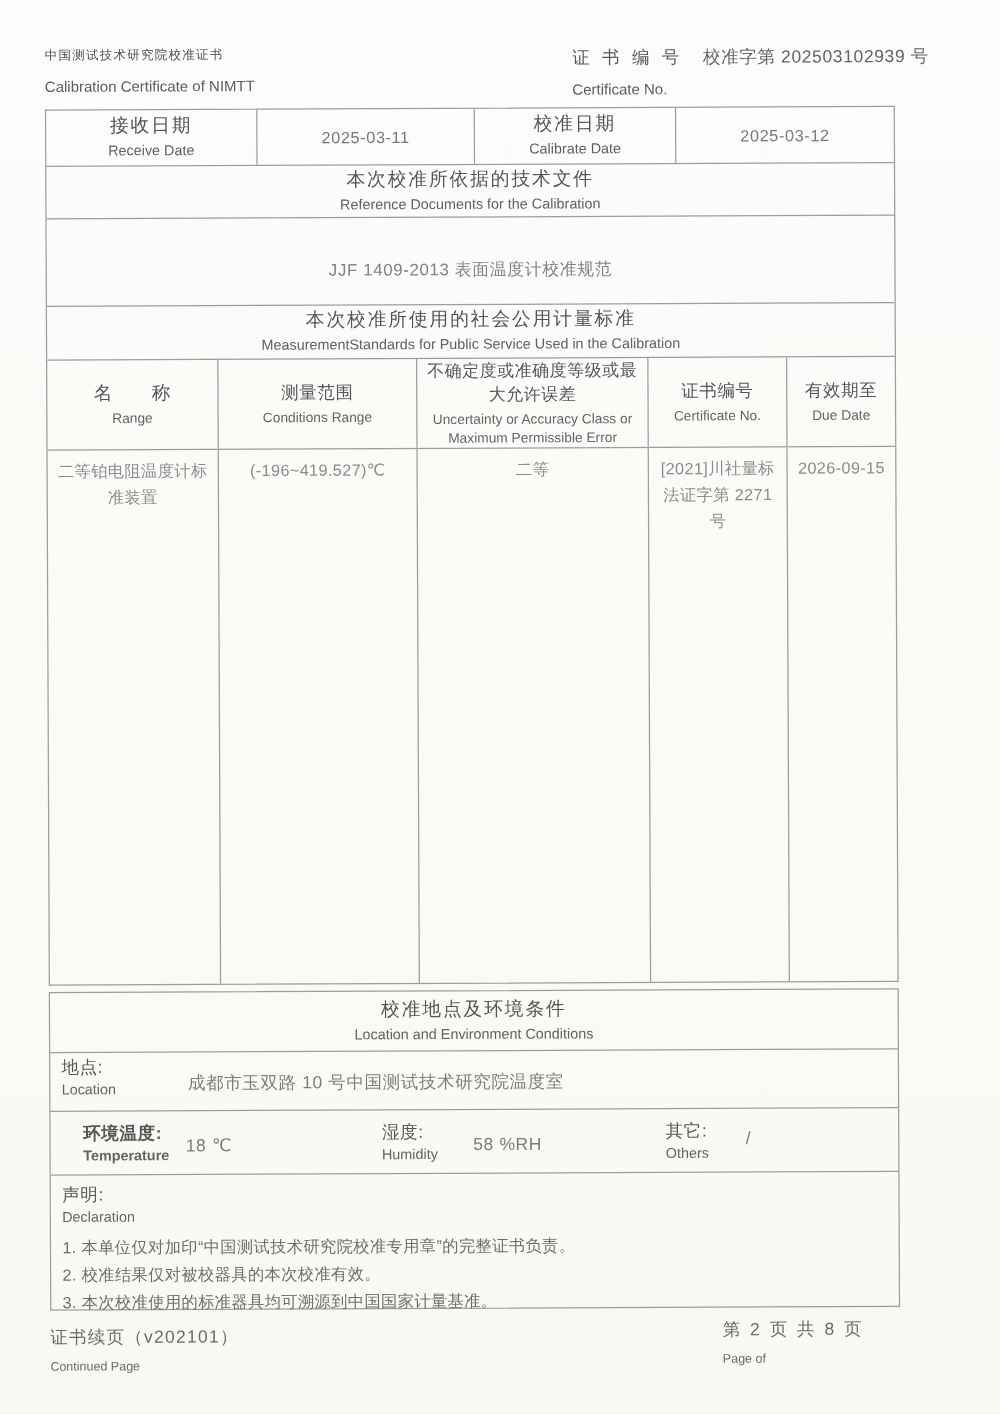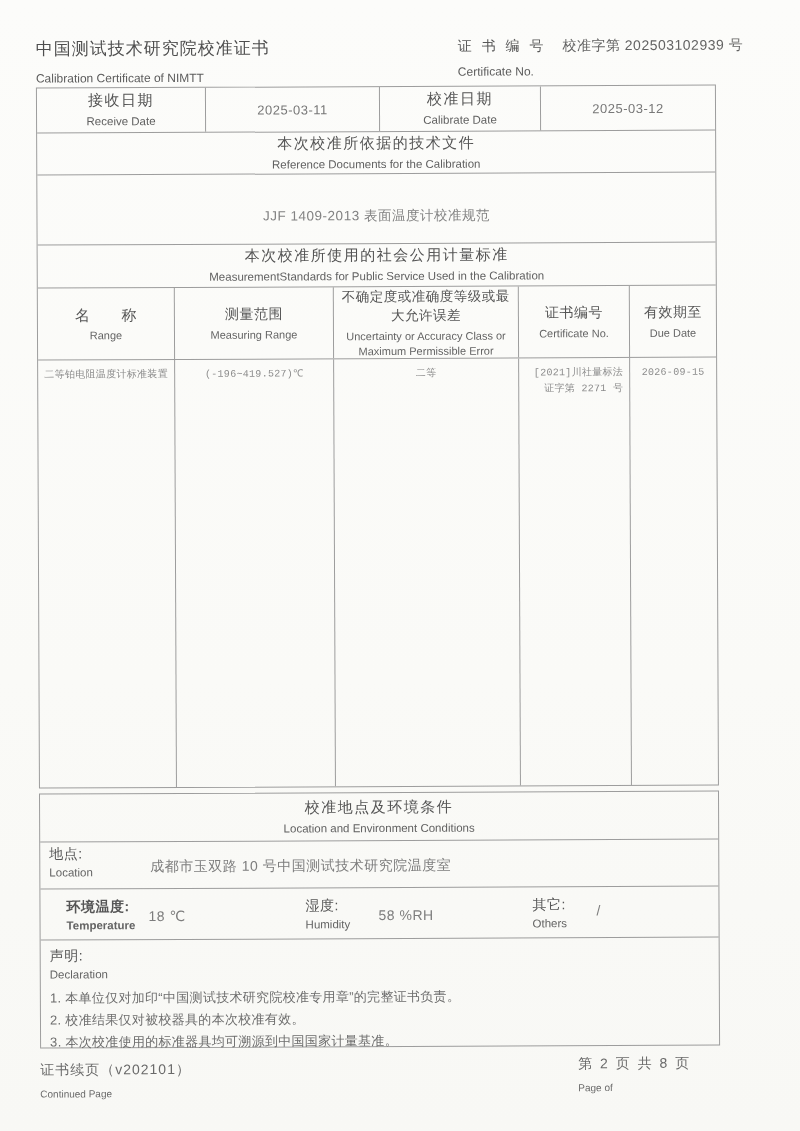--- a/index.html
+++ b/index.html
@@ -7,21 +7,21 @@
   .page {
     position:relative; width:800px; height:1131px; margin:0 auto;
     background:linear-gradient(180deg,#fcfcfa 0%, #fafaf7 60%, #f8f8f5 100%);
     font-family:"Liberation Sans","DejaVu Sans",sans-serif;
     color:#555; overflow:hidden;
   }
   .sheet { position:absolute; inset:0; transform:rotate(-0.25deg); }
 
   
   .hdr-title { position:absolute; left:38px; top:36px; }
-  .hdr-title .cn { font-size:17px; letter-spacing:1px; color:#4e4e4e; }
+  .hdr-title .cn { font-size:10px; letter-spacing:1px; color:#4e4e4e; }
   .hdr-title .en { margin-top:11px; font-size:12px; color:#5c5c5c; }
   .hdr-certno { position:absolute; left:460px; top:38px; }
   .hdr-certno .row1 { display:flex; align-items:baseline; gap:16px; }
   .hdr-certno .lab { font-size:14px; letter-spacing:3px; color:#575757; }
   .hdr-certno .val { font-size:14px; letter-spacing:.5px; color:#636363; }
   .hdr-certno .en  { margin-top:9px; font-size:12px; color:#5c5c5c; }
 
   
   .tbl { position:absolute; left:38px; width:680px; border:1px solid #9d9d9d; display:flex; flex-direction:column; background:transparent; }
   .main-tbl { top:86px; height:701px; }
@@ -32,21 +32,21 @@
   .td.lastc { border-right:none; }
   .td.top { justify-content:flex-start; padding-top:7px; }
   .full { width:100%; display:flex; flex-direction:column; align-items:center; justify-content:center; }
 
   .lbl-cn { font-size:15px; letter-spacing:1.5px; color:#545454; text-align:center; }
   .lbl-en { margin-top:4px; font-size:11.5px; color:#616161; text-align:center; line-height:1.3; }
   .hd-cn  { font-size:14px; letter-spacing:.5px; color:#565656; text-align:center; line-height:1.45; padding:0 4px; }
   .hd-en  { margin-top:3px; font-size:11px; color:#646464; text-align:center; line-height:1.35; padding:0 3px; }
   .val    { font-size:13px; letter-spacing:.5px; color:#787878; }
   .doc    { font-size:13.5px; letter-spacing:.5px; color:#828282; }
-  .data   { font-size:10px; color:#8b8b8b; text-align:right; line-height:1.6; padding:0 6px; letter-spacing:.3px;font-family:Liberation Mono, monospace; }
+  .data   { font-size:13px; color:#8b8b8b; text-align:center; line-height:1.6; padding:0 6px; letter-spacing:.3px; }
 
   
   .lrow { position:relative; }
   .lgroup { position:absolute; }
   .lg-cn { font-size:14px; letter-spacing:.5px; color:#565656; }
   .lg-en { margin-top:3px; font-size:11.5px; color:#646464; }
   .lval  { position:absolute; font-size:14px; color:#7d7d7d; letter-spacing:.5px; }
 
   
   .decl { display:block; padding:7px 10px 0 9px; }
@@ -117,21 +117,21 @@
         </div>
       </div>
 
       <div class="tr" style="height:72px;">
         <div class="td" style="width:137px;">
           <div class="hd-cn" style="font-size:15px;">名　　称</div>
           <div class="hd-en">Range</div>
         </div>
         <div class="td" style="width:159px;">
           <div class="hd-cn">测量范围</div>
-          <div class="hd-en">Measuring Range</div>
+          <div class="hd-en">Conditions Range</div>
         </div>
         <div class="td" style="width:185px;">
           <div class="hd-cn" style="font-size:13.5px;">不确定度或准确度等级或最大允许误差</div>
           <div class="hd-en">Uncertainty or Accuracy Class or Maximum Permissible Error</div>
         </div>
         <div class="td" style="width:111px;">
           <div class="hd-cn">证书编号</div>
           <div class="hd-en">Certificate No.</div>
         </div>
         <div class="td lastc" style="flex:1;">

